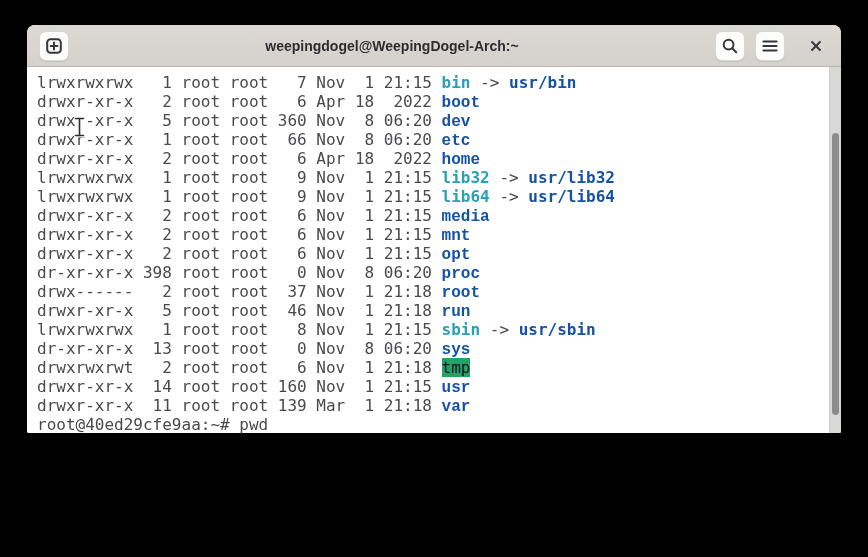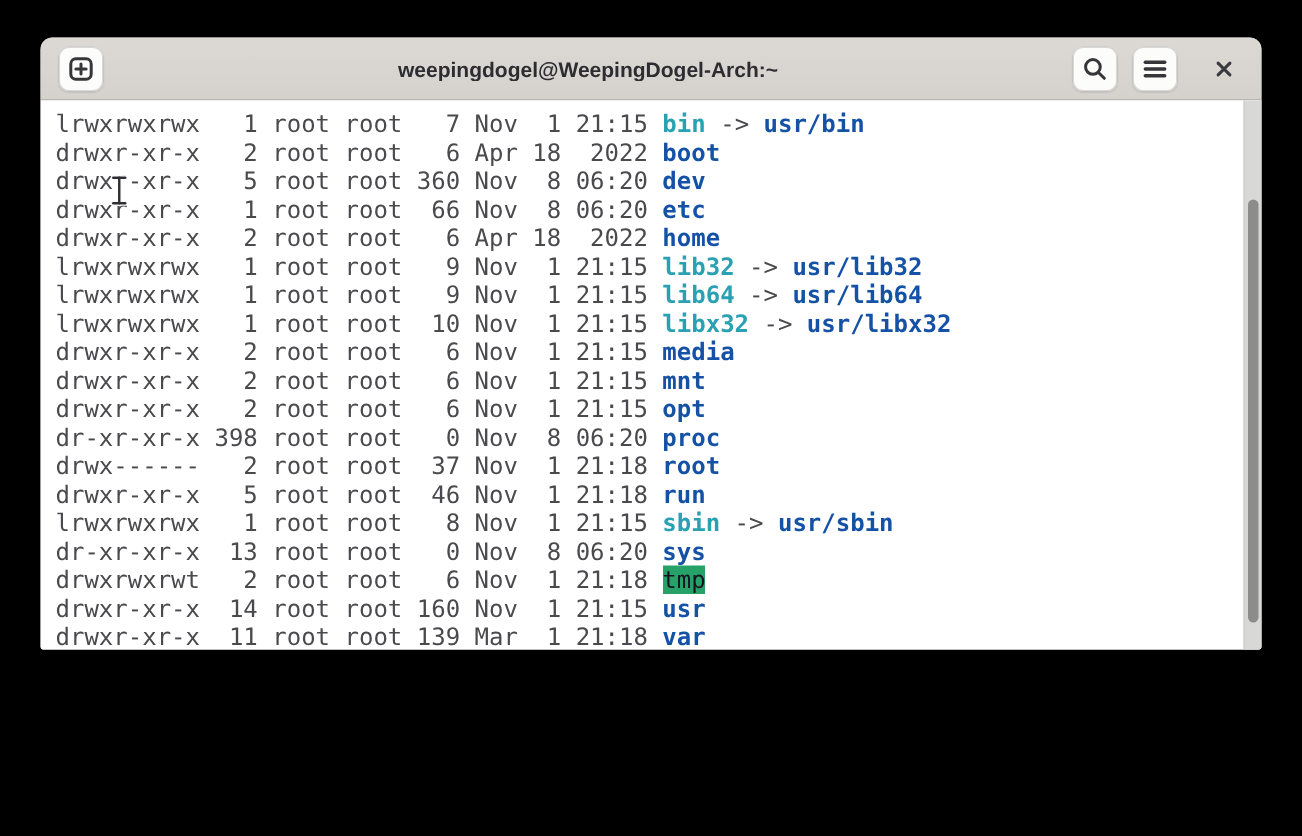--- a/index.html
+++ b/index.html
@@ -20,21 +20,21 @@
   .tb-right{display:flex;align-items:center;gap:10px;flex:0 0 auto;}
   .close-btn{width:26px;height:26px;display:flex;align-items:center;justify-content:center;
              margin-left:8px;cursor:pointer;background:transparent;border:none;}
   .icon{display:block;}
   .content{position:relative;height:461px;background:#fff;}
   .screen{position:absolute;inset:0 12px 0 0;padding:6px 0 0 10px;overflow:hidden;
           font-family:"DejaVu Sans Mono","Liberation Mono",monospace;
           font-size:16px;line-height:19px;color:var(--fg,#4a4a4e);cursor:text;}
   .term-line{white-space:pre;height:19px;}
   .n-symlink{color:var(--cyan,#2aa1b3);font-weight:bold;}
-  .n-dir{color:var(--blue,#1552a5);font-weight:bold;}
+  .n-dir{color:var(--blue,#1552a5);font-weight:bold;font-family:Liberation Mono, monospace;}
   .n-target{color:var(--blue,#1552a5);font-weight:bold;}
   .n-sticky{background:var(--green,#26a269);color:#171421;}
   .scrollbar{position:absolute;top:0;right:0;width:12px;height:100%;
              background:#d8d8d6;border-left:1px solid #cfcfcd;box-sizing:border-box;}
   .scroll-thumb{position:absolute;left:2px;top:66px;width:7px;height:282px;
                 border-radius:4px;background:#8c8c8a;cursor:grab;}
   .ibeam{position:absolute;left:73px;top:116px;pointer-events:none;}
 </style>
 </head>
 <body>
@@ -78,32 +78,32 @@
 
     <div class="content">
       <div class="screen" id="screen">
           <div class="term-line"><span>lrwxrwxrwx   1 root root   7 Nov  1 21:15 </span><span class="n-symlink">bin</span><span> -&gt; </span><span class="n-target">usr/bin</span></div>
           <div class="term-line"><span>drwxr-xr-x   2 root root   6 Apr 18  2022 </span><span class="n-dir">boot</span></div>
           <div class="term-line"><span>drwxr-xr-x   5 root root 360 Nov  8 06:20 </span><span class="n-dir">dev</span></div>
           <div class="term-line"><span>drwxr-xr-x   1 root root  66 Nov  8 06:20 </span><span class="n-dir">etc</span></div>
           <div class="term-line"><span>drwxr-xr-x   2 root root   6 Apr 18  2022 </span><span class="n-dir">home</span></div>
           <div class="term-line"><span>lrwxrwxrwx   1 root root   9 Nov  1 21:15 </span><span class="n-symlink">lib32</span><span> -&gt; </span><span class="n-target">usr/lib32</span></div>
           <div class="term-line"><span>lrwxrwxrwx   1 root root   9 Nov  1 21:15 </span><span class="n-symlink">lib64</span><span> -&gt; </span><span class="n-target">usr/lib64</span></div>
-          <div class="term-line"><span>lrwxrwxrwx   1 root root  10 Nov  1 21:15 </span><span class="n-symlink">libx32</span><span> -&gt; </span><span class="n-target">usr/libx32</span></div>
           <div class="term-line"><span>drwxr-xr-x   2 root root   6 Nov  1 21:15 </span><span class="n-dir">media</span></div>
           <div class="term-line"><span>drwxr-xr-x   2 root root   6 Nov  1 21:15 </span><span class="n-dir">mnt</span></div>
           <div class="term-line"><span>drwxr-xr-x   2 root root   6 Nov  1 21:15 </span><span class="n-dir">opt</span></div>
           <div class="term-line"><span>dr-xr-xr-x 398 root root   0 Nov  8 06:20 </span><span class="n-dir">proc</span></div>
           <div class="term-line"><span>drwx------   2 root root  37 Nov  1 21:18 </span><span class="n-dir">root</span></div>
           <div class="term-line"><span>drwxr-xr-x   5 root root  46 Nov  1 21:18 </span><span class="n-dir">run</span></div>
           <div class="term-line"><span>lrwxrwxrwx   1 root root   8 Nov  1 21:15 </span><span class="n-symlink">sbin</span><span> -&gt; </span><span class="n-target">usr/sbin</span></div>
           <div class="term-line"><span>dr-xr-xr-x  13 root root   0 Nov  8 06:20 </span><span class="n-dir">sys</span></div>
           <div class="term-line"><span>drwxrwxrwt   2 root root   6 Nov  1 21:18 </span><span class="n-sticky">tmp</span></div>
           <div class="term-line"><span>drwxr-xr-x  14 root root 160 Nov  1 21:15 </span><span class="n-dir">usr</span></div>
           <div class="term-line"><span>drwxr-xr-x  11 root root 139 Mar  1 21:18 </span><span class="n-dir">var</span></div>
+          <div class="term-line">root@40ed29cfe9aa:~# pwd</div>
           <div class="term-line">/root</div>
         </div>
       <div class="scrollbar">
         <div class="scroll-thumb"></div>
       </div>
     </div>
 
   </div>
 
   <svg class="ibeam" width="14" height="22" viewBox="0 0 14 22">

